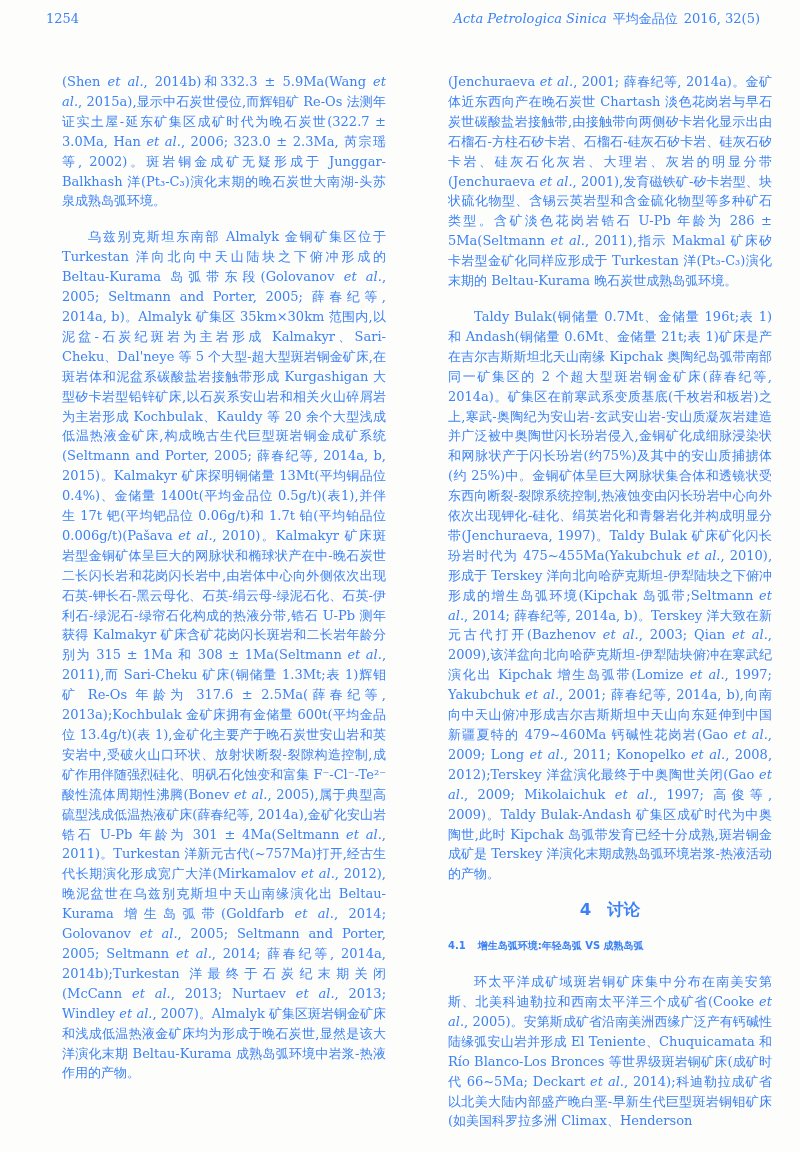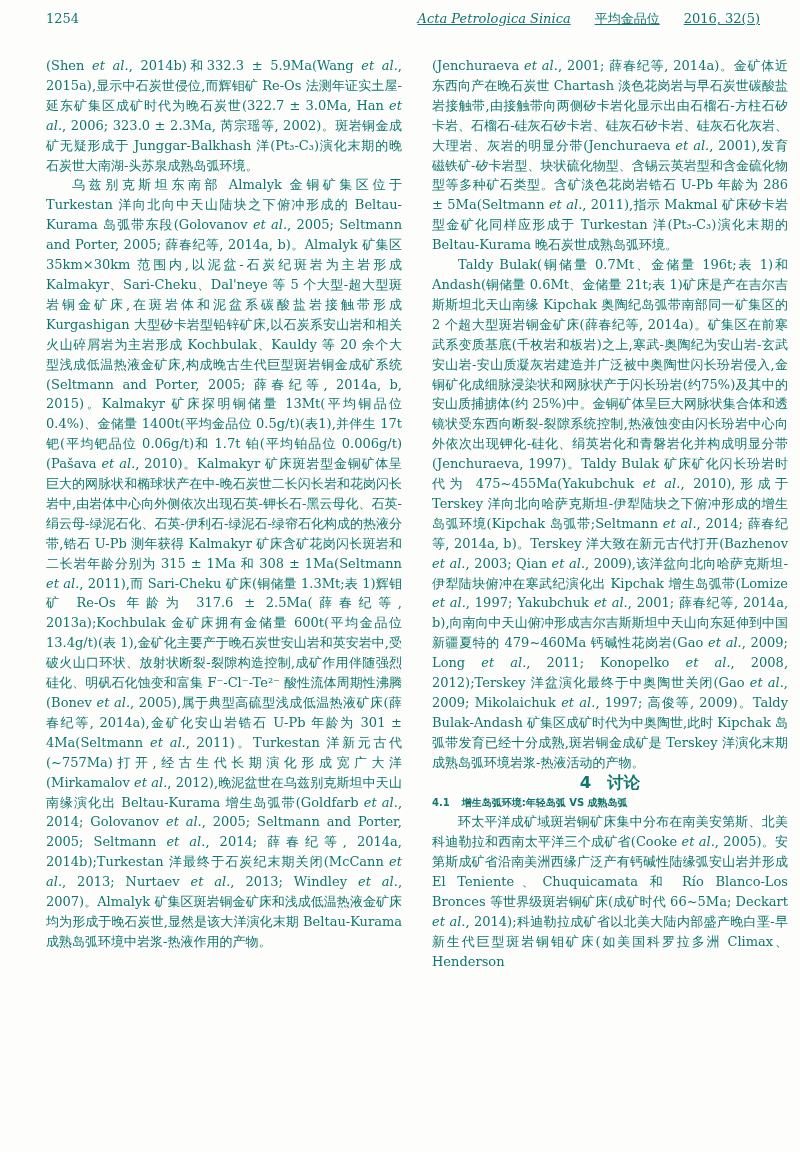--- a/index.html
+++ b/index.html
@@ -1,39 +1,39 @@
 <!DOCTYPE html>
 <html><head>
 <meta charset="utf-8">
 <style>
   html,body{margin:0;padding:0;background:#e8e8e8;}
   .page{
     position:relative;
     width:800px;height:1152px;
     margin:0 auto;
     background:#fdfdfb;
-    color:#0f766e;
+    color:#3b82f6;
     font-family:"DejaVu Serif","Liberation Serif",serif;
     overflow:hidden;
   }
   .running-head{
     position:absolute;top:10px;left:46px;right:40px;
     display:flex;justify-content:space-between;align-items:baseline;
     font-size:13px;
   }
-  .running-head .right-part span{margin-left:24px;text-decoration:underline;}
+  .running-head .right-part span{margin-left:6px;}
   .italic{font-style:italic;}
   .col{
     position:absolute;top:56px;width:356px;
     font-size:13px;line-height:19.9px;
     text-align:justify;
   }
   .col-left{left:46px;}
   .col-right{left:432px;}
-  .col p{margin:0;padding:0;}
+  .col p{margin:16px;padding:0;}
   .col p.indent{text-indent:2em;}
   .col p i{font-style:italic;}
   .sec-heading{
     font-family:"DejaVu Sans","Liberation Sans",sans-serif;
     font-weight:bold;font-size:16.5px;
     margin:36px 0 16px 0;text-align:center;text-indent:0;
   }
   .sec-heading .sec-num{margin-right:16px;}
   .subsec-heading{
     font-family:"DejaVu Sans","Liberation Sans",sans-serif;

